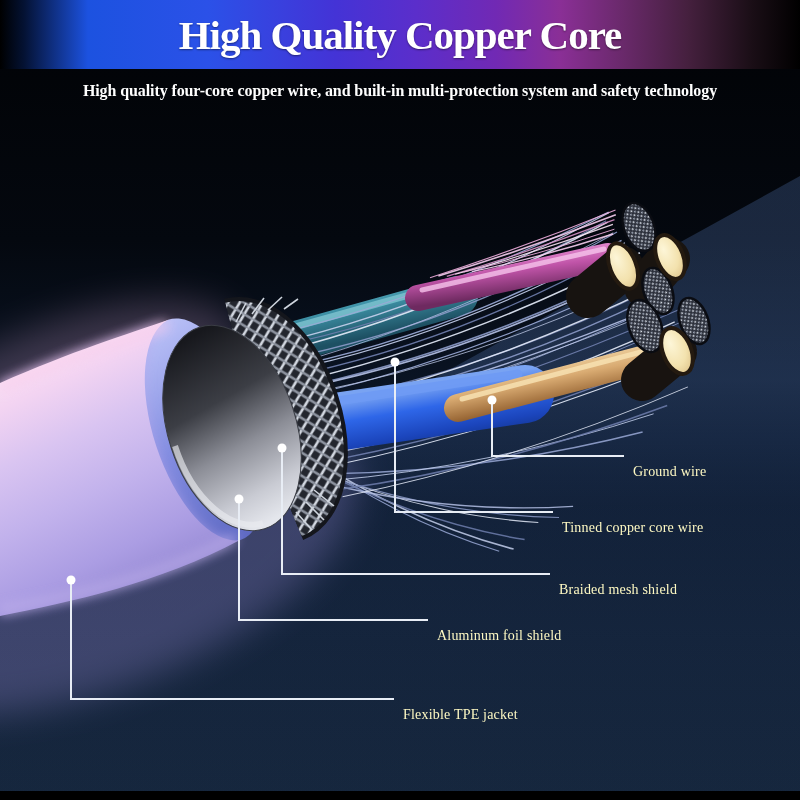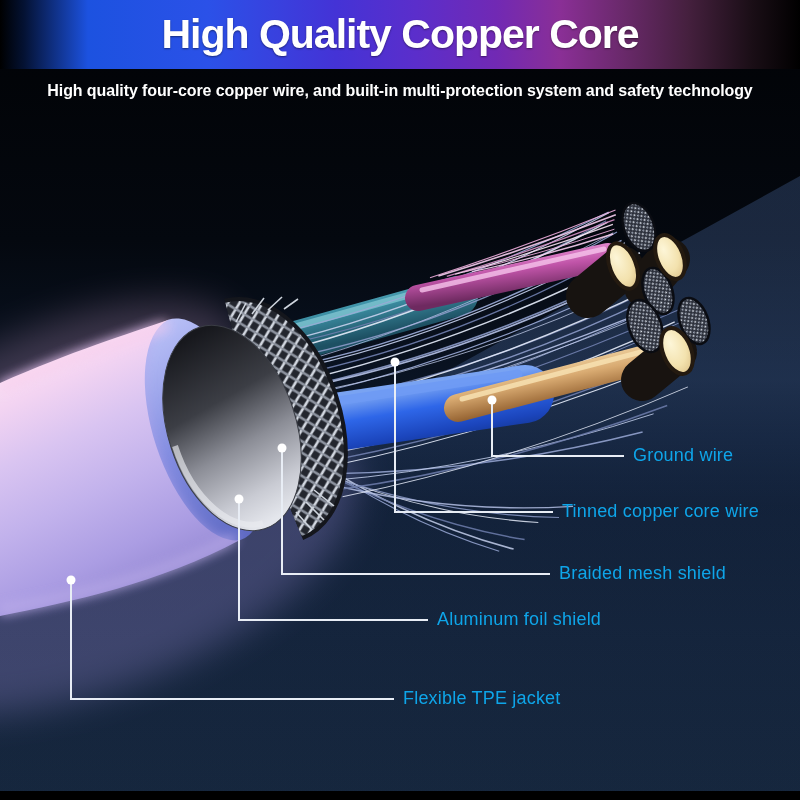--- a/index.html
+++ b/index.html
@@ -1,26 +1,26 @@
 <!DOCTYPE html>
 <html><head>
 <meta charset="utf-8">
 <style>
   html,body{margin:0;padding:0;background:#000;}
   .stage{position:relative;width:800px;height:800px;overflow:hidden;background:#010205;
-         font-family:Liberation Sans, sans-serif;}
+         font-family:Liberation Serif, serif;}
   .scene{position:absolute;left:0;top:0;width:800px;height:800px;display:block;}
   .banner{position:absolute;left:0;top:0;width:800px;height:69px;display:flex;align-items:center;justify-content:center;
     background:linear-gradient(90deg,#000 0%,#041233 3%,#1c52e0 11%,#2b51e8 26%,#4433d6 42%,#5b2ecb 52%,#7129b4 62%,#8a2f96 70%,#69296a 78%,#45203e 86%,#1a0e16 94%,#000 100%);}
   .banner h1{margin:0;color:#fff;font-size:41px;font-weight:bold;letter-spacing:-1px;
     text-shadow:0 1px 2px rgba(0,0,0,.45);}
   .subtitle{position:absolute;left:0;top:82px;width:800px;text-align:center;color:#fff;
     font-size:16px;font-weight:700;letter-spacing:-0.1px;}
-  .callout{position:absolute;color:#0ea5e9;font-size:18px;font-weight:400;line-height:1.15;
-    white-space:nowrap;letter-spacing:.2px;}
+  .callout{position:absolute;color:#fef9c3;font-size:14px;font-weight:400;line-height:1.15;
+    white-space:nowrap;letter-spacing:.2px;margin-top:19px;}
 </style>
 </head>
 <body>
 
 <div class="stage">
 
   <svg class="scene" viewBox="0 0 800 800" aria-hidden="true">
     <defs>
       <linearGradient id="bgGrad" x1="0" y1="0" x2="0" y2="1">
         <stop offset="0" stop-color="#010205"></stop>

